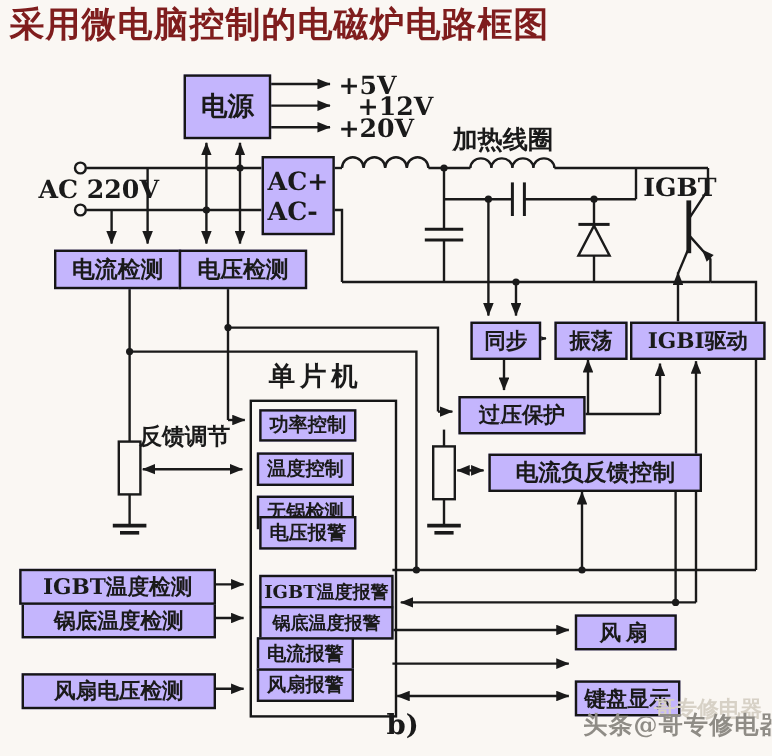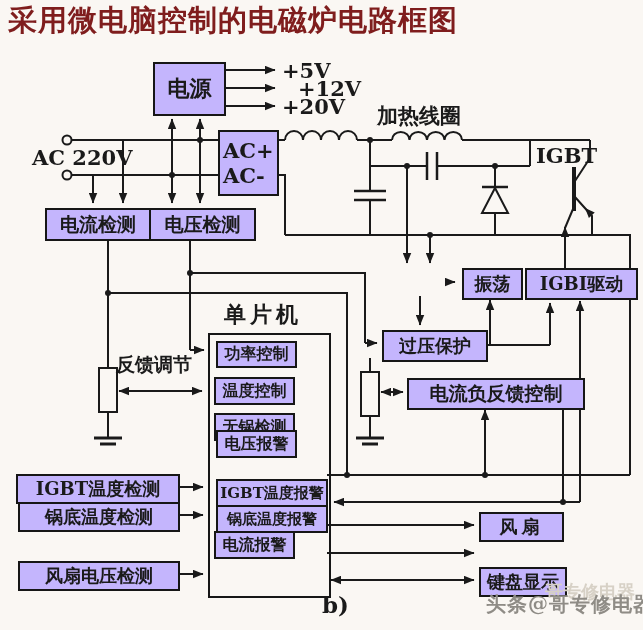--- a/index.html
+++ b/index.html
@@ -174,36 +174,38 @@
     <span class="acline">AC+</span>
     <span class="acline">AC-</span>
   </div>
 
   <div class="txt" style="left:377px;top:104px;font-size:21px;">加热线圈</div>
   <div class="txt" style="left:536px;top:144px;font-size:21px;">IGBT</div>
 
   <div class="bx" style="left:45px;top:208px;width:102px;height:29px;font-size:19px;">电流检测</div>
   <div class="bx" style="left:149px;top:208px;width:103px;height:29px;font-size:19px;">电压检测</div>
 
+  <div class="bx" style="left:392px;top:268px;width:55px;height:28px;font-size:18px;">同步</div>
   <div class="bx" style="left:462px;top:268px;width:57px;height:28px;font-size:18px;">振荡</div>
   <div class="bx" style="left:525px;top:268px;width:109px;height:28px;font-size:18px;">IGBI驱动</div>
   <div class="bx" style="left:382px;top:330px;width:102px;height:28px;font-size:18px;">过压保护</div>
   <div class="bx" style="left:407px;top:378px;width:174px;height:28px;font-size:19px;">电流负反馈控制</div>
 
   <div class="txt" style="left:116px;top:354px;font-size:19px;">反馈调节</div>
 
   <div class="txt" style="left:224px;top:302px;font-size:22px;letter-spacing:4px;">单片机</div>
   <div class="frame" style="left:208px;top:333px;width:119px;height:261px;"></div>
   <div class="bx" style="left:216px;top:341px;width:77px;height:23px;font-size:16px;">功率控制</div>
   <div class="bx" style="left:214px;top:377px;width:77px;height:24px;font-size:16px;">温度控制</div>
   <div class="bx" style="left:214px;top:413px;width:77px;height:24px;font-size:16px;">无锅检测</div>
   <div class="bx" style="left:216px;top:430px;width:77px;height:24px;font-size:16px;">电压报警</div>
   <div class="bx" style="left:216px;top:479px;width:108px;height:24px;font-size:15px;">IGBT温度报警</div>
   <div class="bx" style="left:216px;top:505px;width:108px;height:24px;font-size:15px;">锅底温度报警</div>
   <div class="bx" style="left:214px;top:531px;width:77px;height:24px;font-size:16px;">电流报警</div>
+  <div class="bx" style="left:214px;top:557px;width:77px;height:24px;font-size:16px;">风扇报警</div>
 
   <div class="bx" style="left:18px;top:502px;width:158px;height:26px;font-size:18px;">锅底温度检测</div>
   <div class="bx" style="left:16px;top:474px;width:160px;height:26px;font-size:18px;">IGBT温度检测</div>
   <div class="bx" style="left:18px;top:561px;width:158px;height:26px;font-size:18px;">风扇电压检测</div>
 
   <div class="bx" style="left:479px;top:512px;width:81px;height:26px;font-size:18px;letter-spacing:4px;">风扇</div>
   <div class="bx" style="left:479px;top:567px;width:84px;height:26px;font-size:18px;">键盘显示</div>
 
   <div class="txt" style="left:322px;top:592px;font-size:23px;">b)</div>
 

